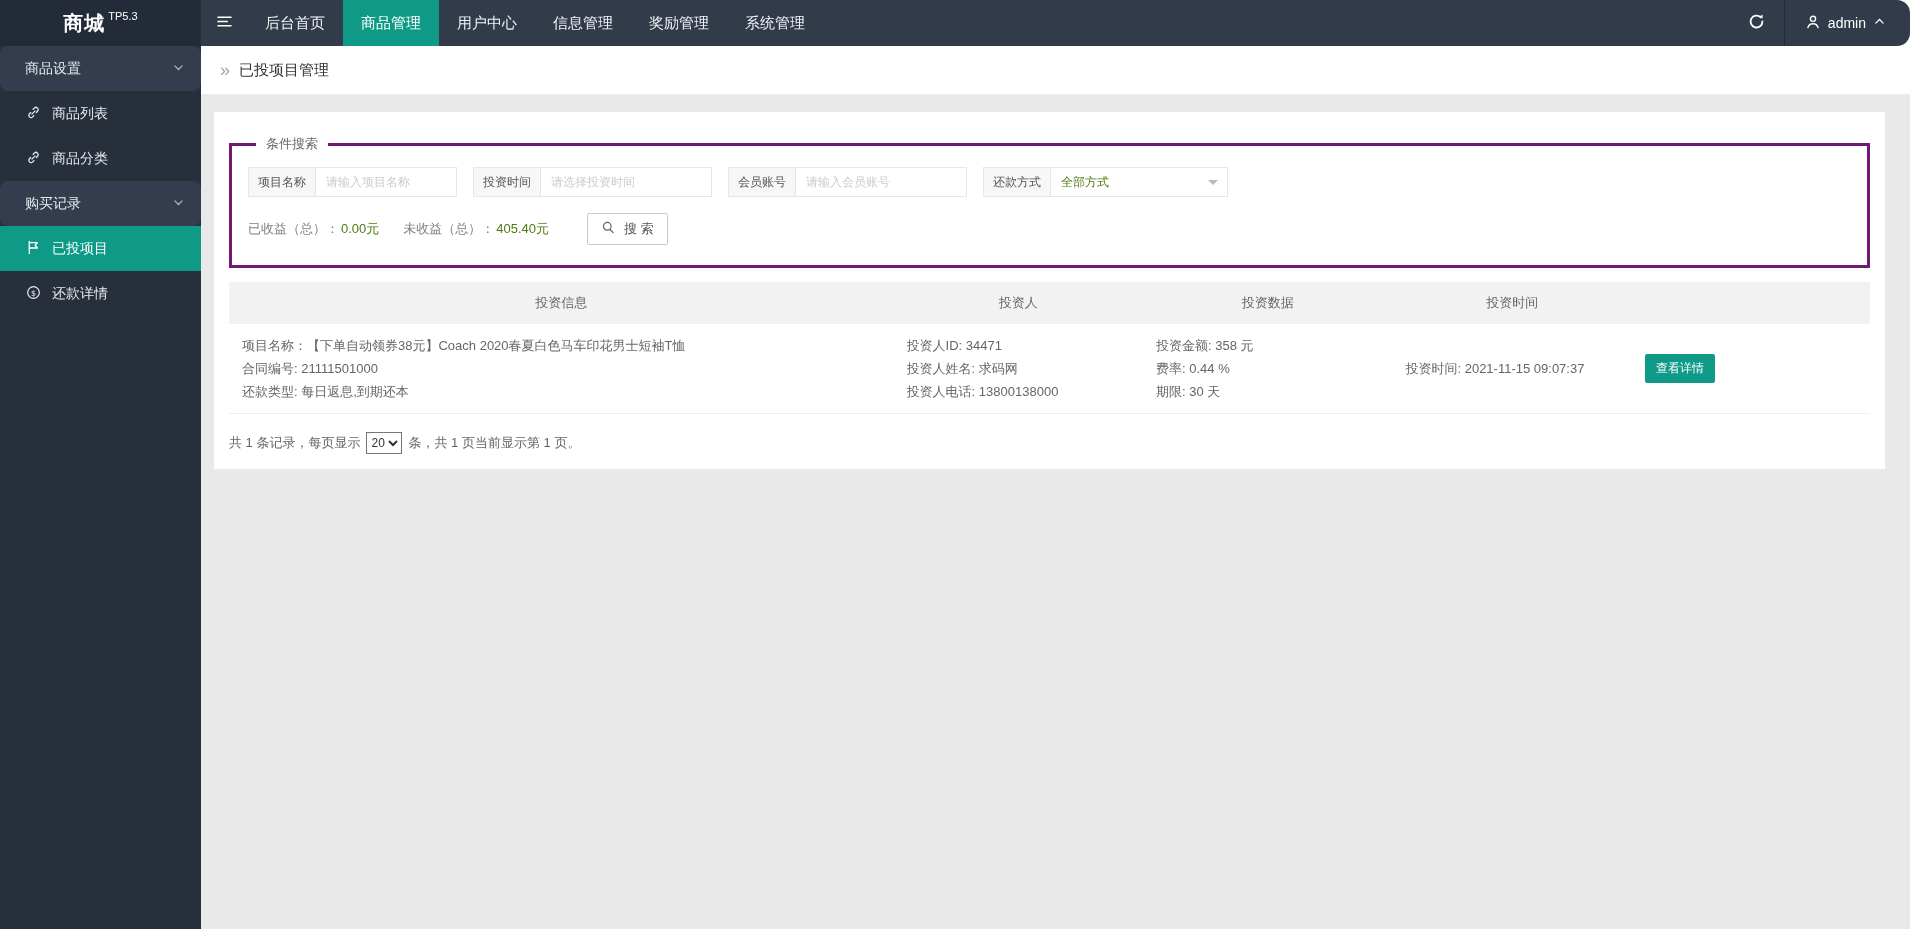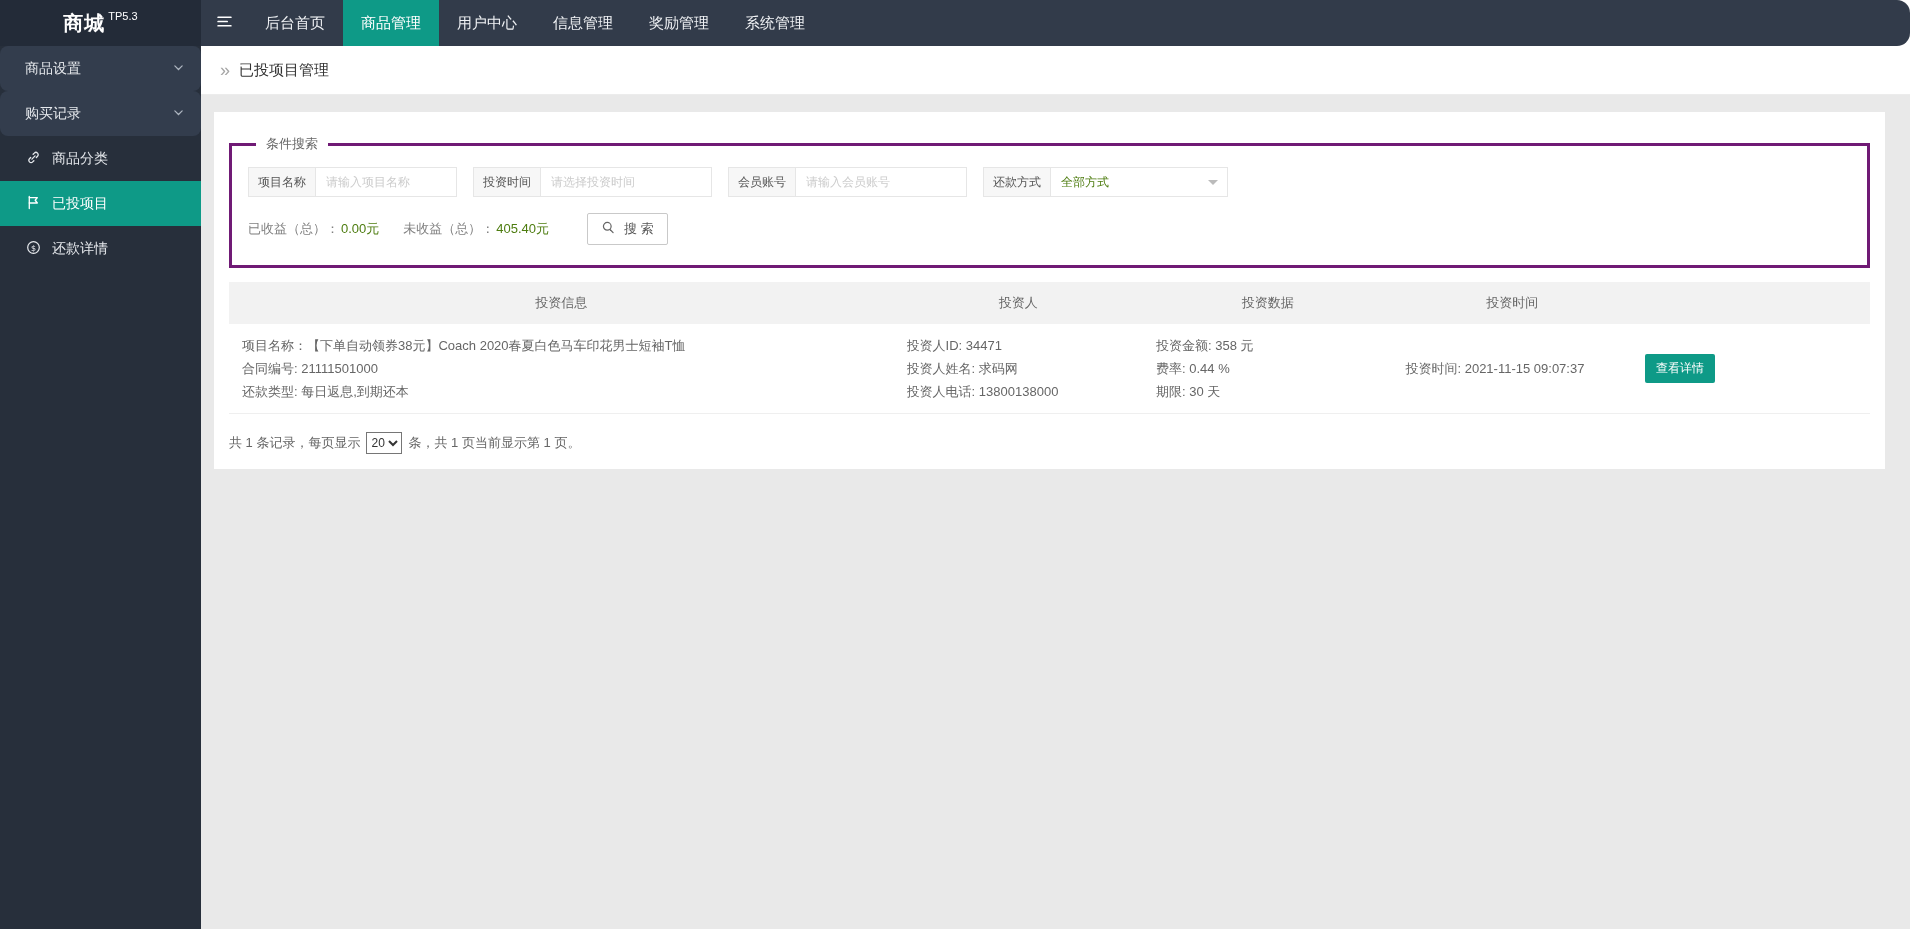--- a/index.html
+++ b/index.html
@@ -101,52 +101,91 @@
       </span>
     </div>
     <nav class="topnav">
       <div class="nav-item">后台首页</div>
       <div class="nav-item active">商品管理</div>
       <div class="nav-item">用户中心</div>
       <div class="nav-item">信息管理</div>
       <div class="nav-item">奖励管理</div>
       <div class="nav-item">系统管理</div>
     </nav>
+    <div class="top-right">
+      <div class="icon-btn">
+        <span>
+          <svg width="17" height="17" viewBox="0 0 16 16">
+              <path d="M13.6 8a5.6 5.6 0 1 1-1.7-4" fill="none" stroke="#fff" stroke-width="1.7" stroke-linecap="round"></path>
+              <path d="M13.9 1.6l-.3 3.6-3.2-1.8z" fill="#fff"></path>
+            </svg>
+        </span>
+      </div>
+      <div class="top-divider"></div>
+      <div class="user-menu">
+        <span>
+          <svg width="16" height="16" viewBox="0 0 16 16">
+              <g fill="none" stroke="#fff" stroke-width="1.4" stroke-linecap="round">
+                <circle cx="8" cy="4.8" r="2.6"></circle>
+                <path d="M2.9 13.6a5.3 5.3 0 0 1 10.2 0"></path>
+              </g>
+            </svg>
+        </span>
+        <span>admin</span>
+        <span>
+          <svg width="13" height="13" viewBox="0 0 16 16">
+              <path d="M3.5 10l4.5-4.5L12.5 10" fill="none" stroke="#fff" stroke-width="1.5" stroke-linecap="round"></path>
+            </svg>
+        </span>
+      </div>
+    </div>
   </header>
 
   <div class="main">
 
     <aside class="sidebar">
       <div class="side-row side-group">
         <span>商品设置</span>
-        <span>
-          <svg width="13" height="13" viewBox="0 0 16 16">
-              <path d="M3.5 6l4.5 4.5L12.5 6" fill="none" stroke="#aeb6c0" stroke-width="1.5" stroke-linecap="round"></path>
-            </svg>
-        </span>
-      </div>
-      <div class="side-row side-group">
-        <span>购买记录</span>
         <span>
           <svg width="13" height="13" viewBox="0 0 16 16">
               <path d="M3.5 6l4.5 4.5L12.5 6" fill="none" stroke="#aeb6c0" stroke-width="1.5" stroke-linecap="round"></path>
             </svg>
         </span>
       </div>
       <div class="side-row side-item">
         <span>
           <svg width="15" height="15" viewBox="0 0 16 16">
               <g fill="none" stroke="#e6e9ed" stroke-width="1.4" stroke-linecap="round">
                 <path d="M6.3 9.7l3.4-3.4"></path>
                 <path d="M7.6 4.6l1.3-1.3a2.4 2.4 0 0 1 3.4 3.4L11 8"></path>
                 <path d="M8.4 11.4l-1.3 1.3a2.4 2.4 0 0 1-3.4-3.4L5 8"></path>
               </g>
             </svg>
         </span>
+        <span>商品列表</span>
+      </div>
+      <div class="side-row side-item">
+        <span>
+          <svg width="15" height="15" viewBox="0 0 16 16">
+              <g fill="none" stroke="#e6e9ed" stroke-width="1.4" stroke-linecap="round">
+                <path d="M6.3 9.7l3.4-3.4"></path>
+                <path d="M7.6 4.6l1.3-1.3a2.4 2.4 0 0 1 3.4 3.4L11 8"></path>
+                <path d="M8.4 11.4l-1.3 1.3a2.4 2.4 0 0 1-3.4-3.4L5 8"></path>
+              </g>
+            </svg>
+        </span>
         <span>商品分类</span>
+      </div>
+      <div class="side-row side-group">
+        <span>购买记录</span>
+        <span>
+          <svg width="13" height="13" viewBox="0 0 16 16">
+              <path d="M3.5 6l4.5 4.5L12.5 6" fill="none" stroke="#aeb6c0" stroke-width="1.5" stroke-linecap="round"></path>
+            </svg>
+        </span>
       </div>
       <div class="side-row side-item active">
         <span>
           <svg width="15" height="15" viewBox="0 0 16 16">
               <g fill="none" stroke="#fff" stroke-width="1.4" stroke-linecap="round" stroke-linejoin="round">
                 <path d="M3.5 1.5v13"></path>
                 <path d="M3.5 2.7h8.6l-2.3 2.9 2.3 2.9H3.5"></path>
               </g>
             </svg>
         </span>

